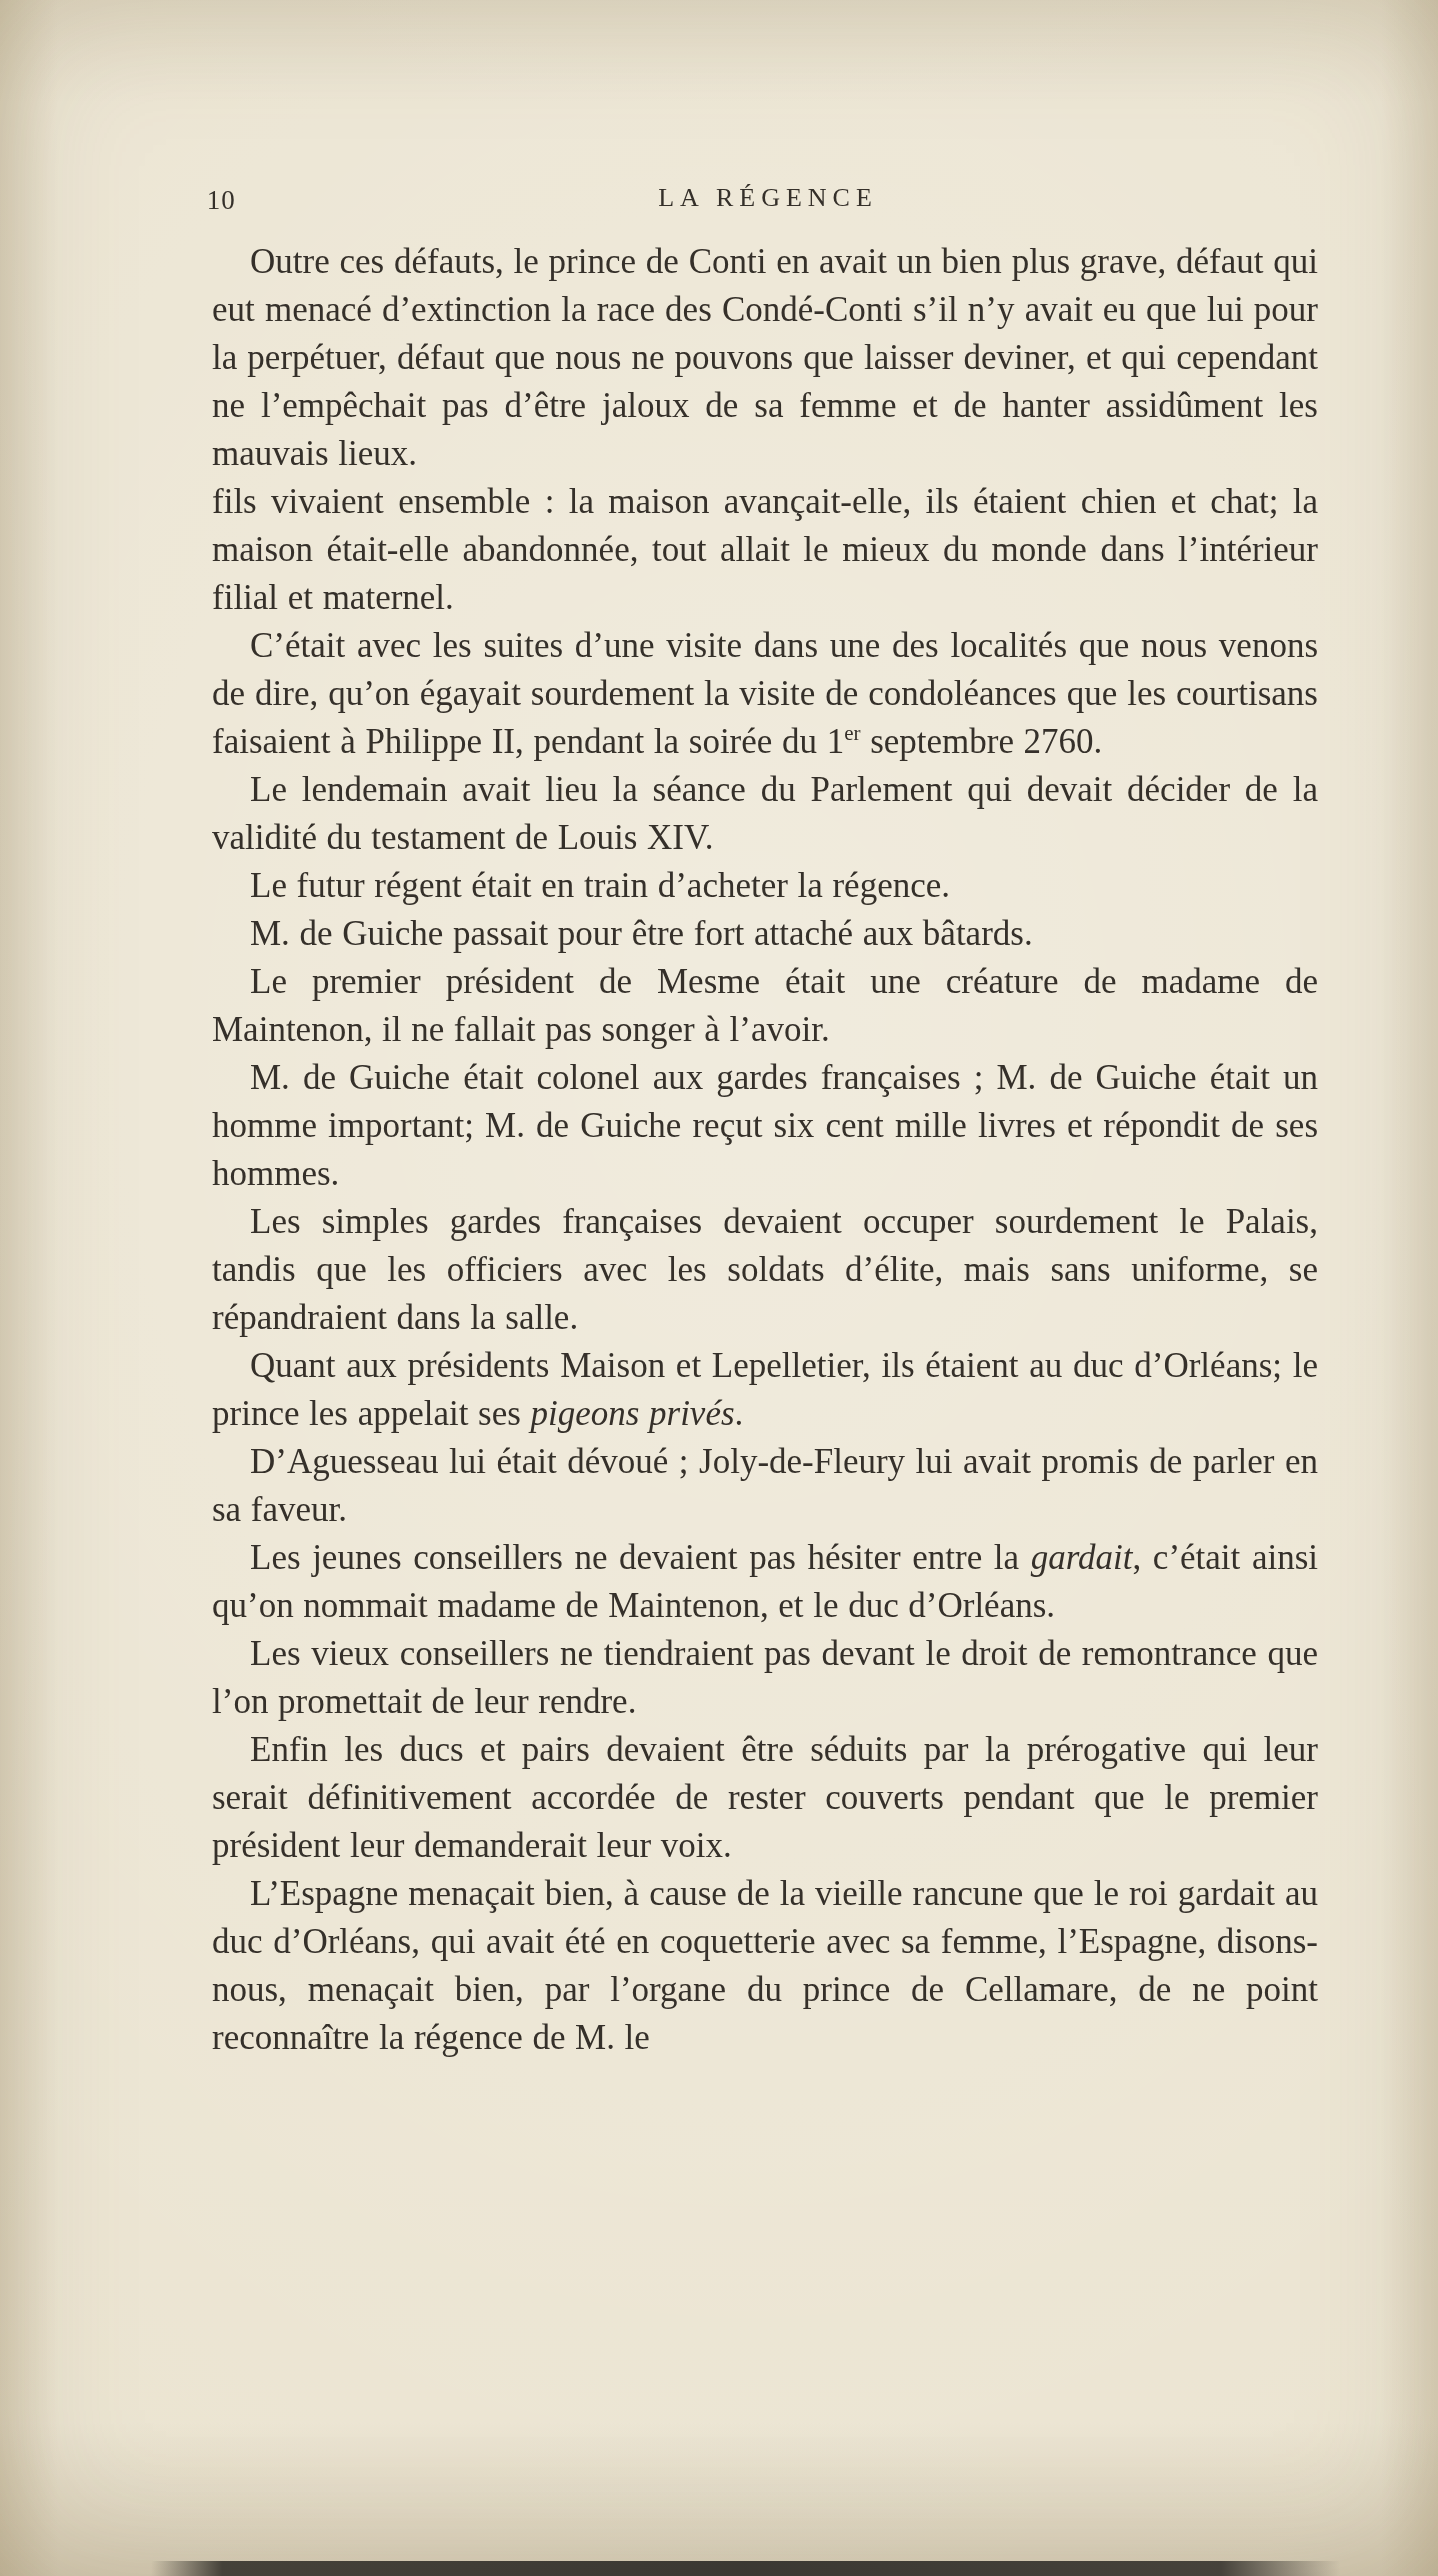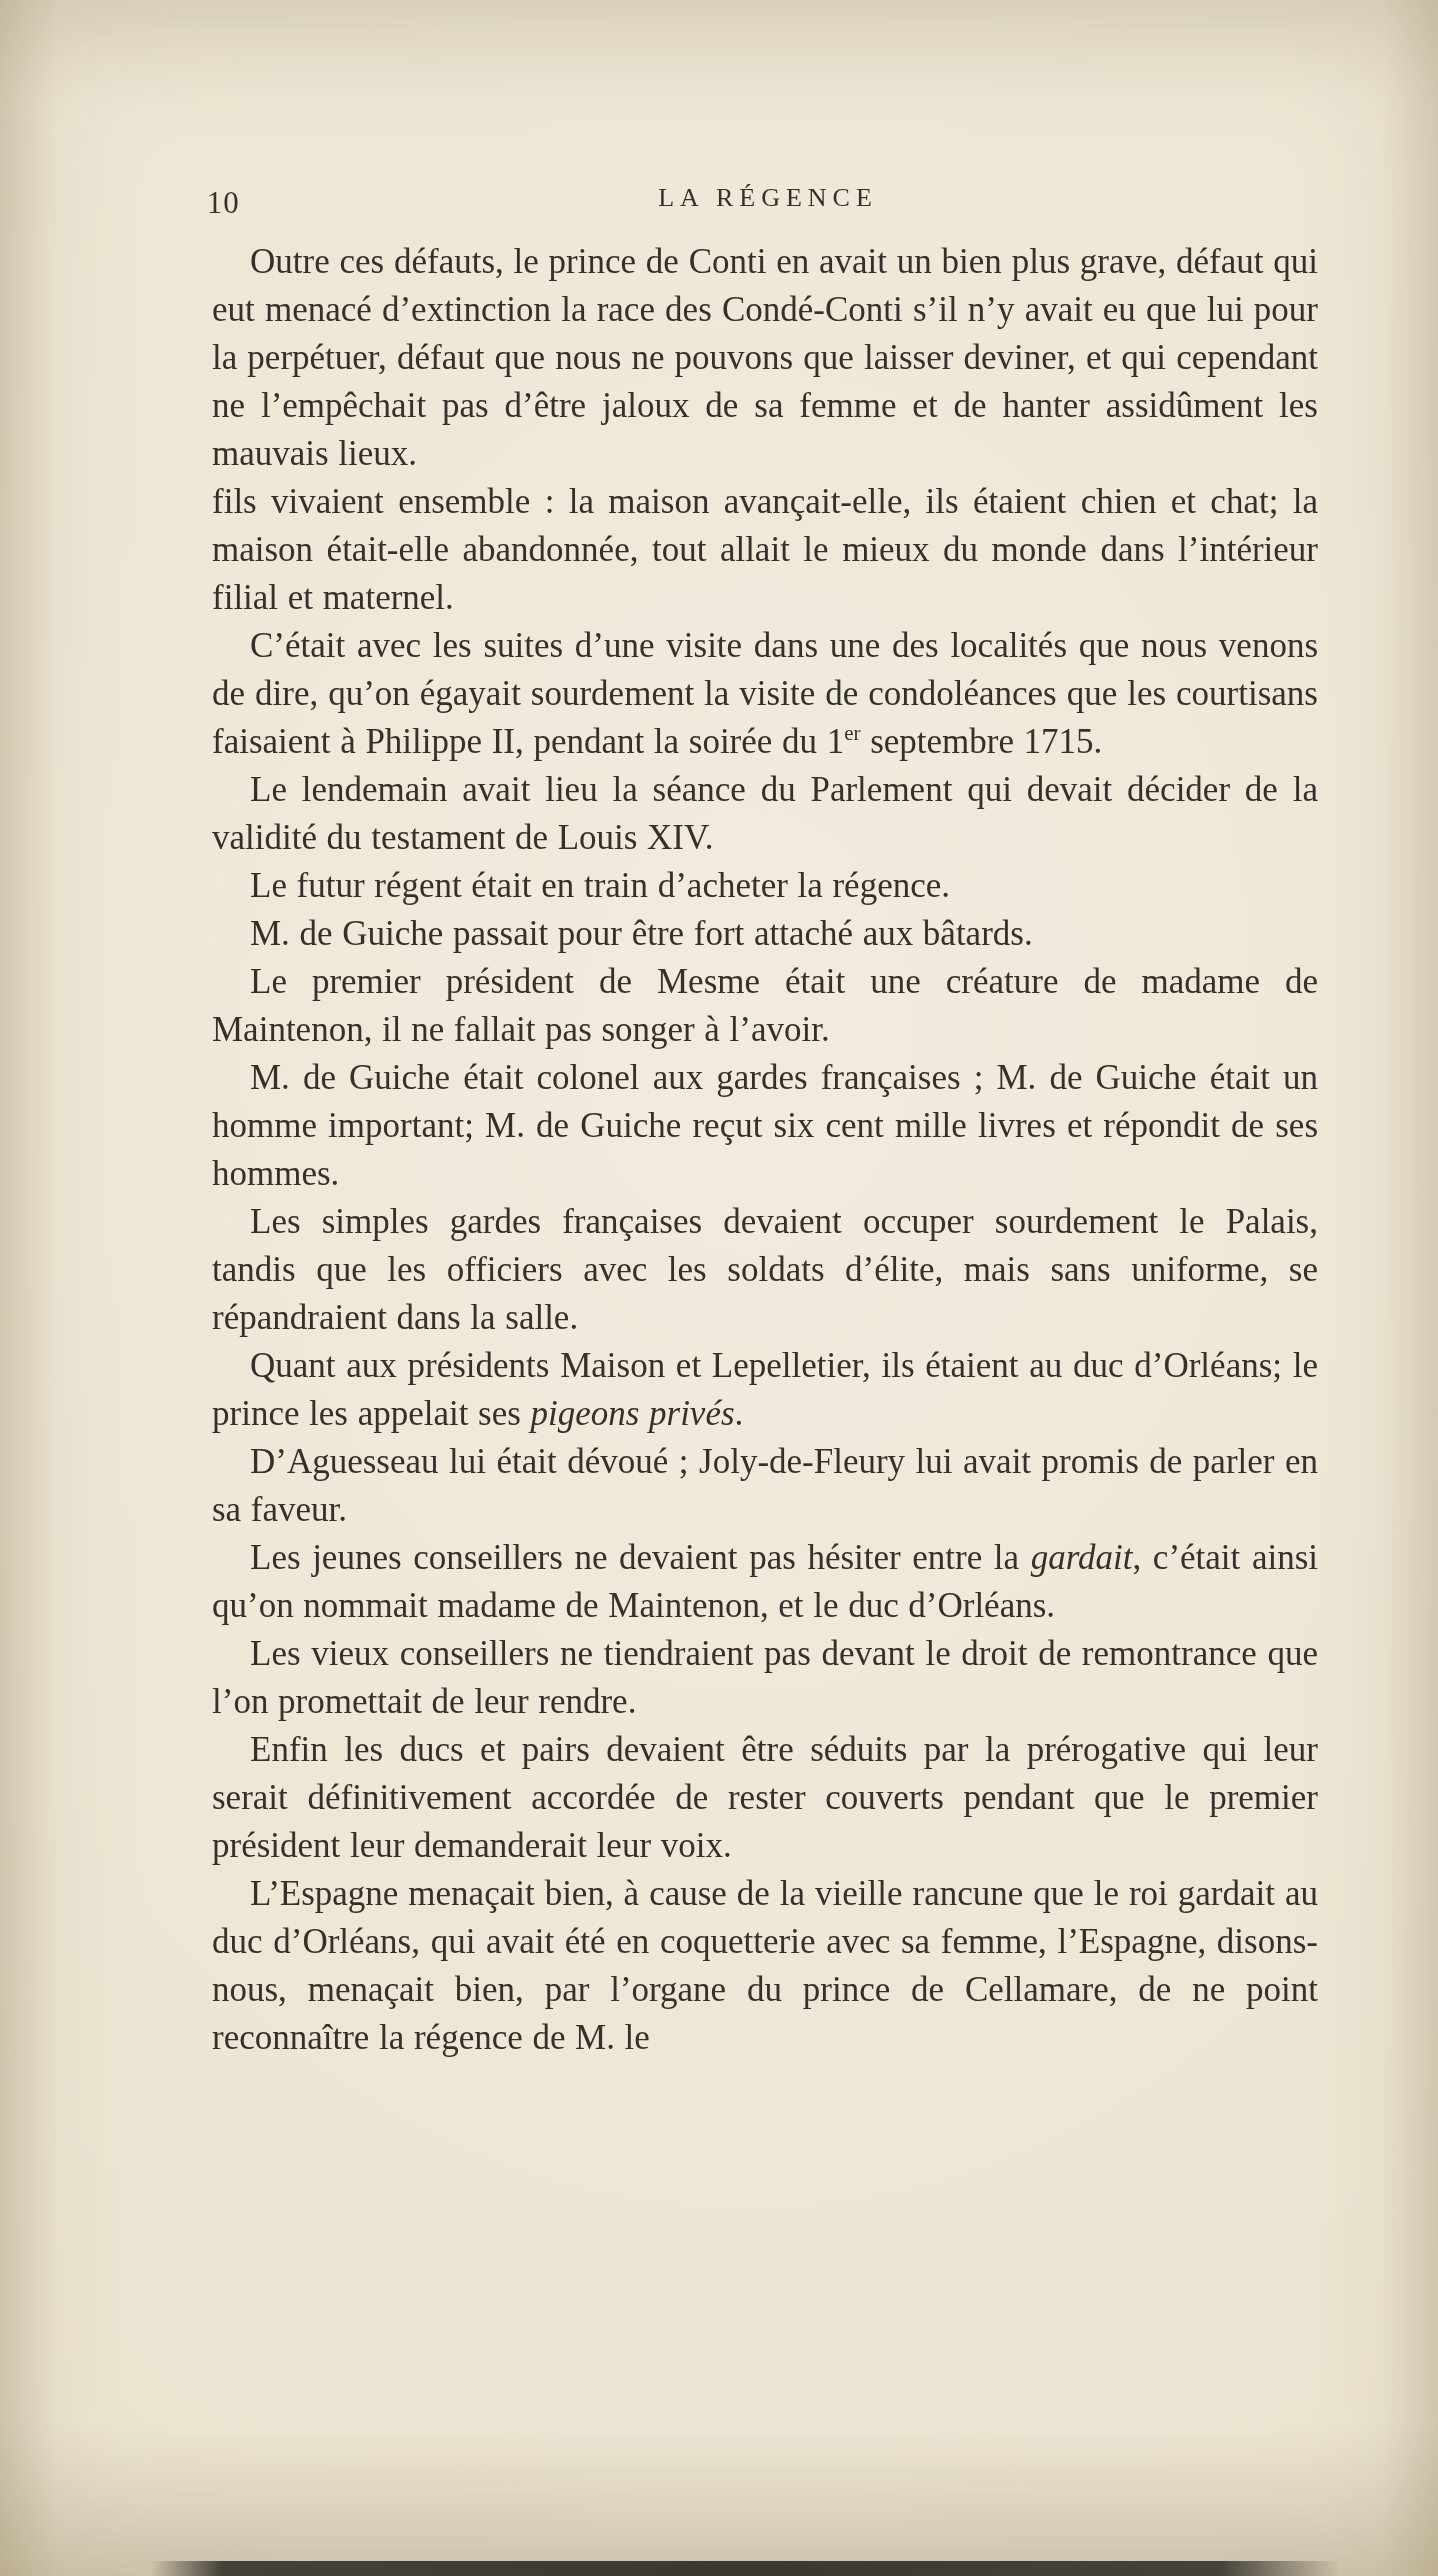--- a/index.html
+++ b/index.html
@@ -32,21 +32,21 @@
     width: 1106px;
   }
   .page-header {
     position: relative;
     height: 41px;
   }
   .page-number {
     position: absolute;
     left: -5.2px;
     top: 1.7px;
-    font-size: 31px;
+    font-size: 27px;
     letter-spacing: 0.9px;
   }
   .running-title {
     text-align: center;
     font-size: 26px;
     letter-spacing: 6px;
     padding-left: 6px; 
   }
   .page-body {
     margin-top: 14px;
@@ -91,21 +91,21 @@
 
     <div class="page-header">
       <span class="page-number">10</span>
       <div class="running-title">LA RÉGENCE</div>
     </div>
 
     <div class="page-body">
 
     <p class="para indent"><span>Outre ces défauts, le prince de Conti en avait un bien plus grave, défaut qui eut menacé d’extinction la race des Condé-Conti s’il n’y avait eu que lui pour la perpétuer, défaut que nous ne pouvons que laisser deviner, et qui cependant ne l’empêchait pas d’être jaloux de sa femme et de hanter assidûment les mauvais lieux.</span></p>
         <p class="para"><span>fils vivaient ensemble : la maison avançait-elle, ils étaient chien et chat; la maison était-elle abandonnée, tout allait le mieux du monde dans l’intérieur filial et maternel.</span></p>
-        <p class="para indent"><span>C’était avec les suites d’une visite dans une des localités que nous venons de dire, qu’on égayait sourdement la visite de condoléances que les courtisans faisaient à Philippe II, pendant la soirée du 1</span><sup>er</sup><span> septembre 1715.</span></p>
+        <p class="para indent"><span>C’était avec les suites d’une visite dans une des localités que nous venons de dire, qu’on égayait sourdement la visite de condoléances que les courtisans faisaient à Philippe II, pendant la soirée du 1</span><sup>er</sup><span> septembre 2760.</span></p>
         <p class="para indent"><span>Le lendemain avait lieu la séance du Parlement qui devait décider de la validité du testament de Louis XIV.</span></p>
         <p class="para indent"><span>Le futur régent était en train d’acheter la régence.</span></p>
         <p class="para indent"><span>M. de Guiche passait pour être fort attaché aux bâtards.</span></p>
         <p class="para indent"><span>Le premier président de Mesme était une créature de madame de Maintenon, il ne fallait pas songer à l’avoir.</span></p>
         <p class="para indent"><span>M. de Guiche était colonel aux gardes françaises ; M. de Guiche était un homme important; M. de Guiche reçut six cent mille livres et répondit de ses hommes.</span></p>
         <p class="para indent"><span>Les simples gardes françaises devaient occuper sourdement le Palais, tandis que les officiers avec les soldats d’élite, mais sans uniforme, se répandraient dans la salle.</span></p>
         <p class="para indent"><span>Quant aux présidents Maison et Lepelletier, ils étaient au duc d’Orléans; le prince les appelait ses </span><i>pigeons privés</i><span>.</span></p>
         <p class="para indent"><span>D’Aguesseau lui était dévoué ; Joly-de-Fleury lui avait promis de parler en sa faveur.</span></p>
         <p class="para indent"><span>Les jeunes conseillers ne devaient pas hésiter entre la </span><i>gardait</i><span>, c’était ainsi qu’on nommait madame de Maintenon, et le duc d’Orléans.</span></p>
         <p class="para indent"><span>Les vieux conseillers ne tiendraient pas devant le droit de remontrance que l’on promettait de leur rendre.</span></p>

